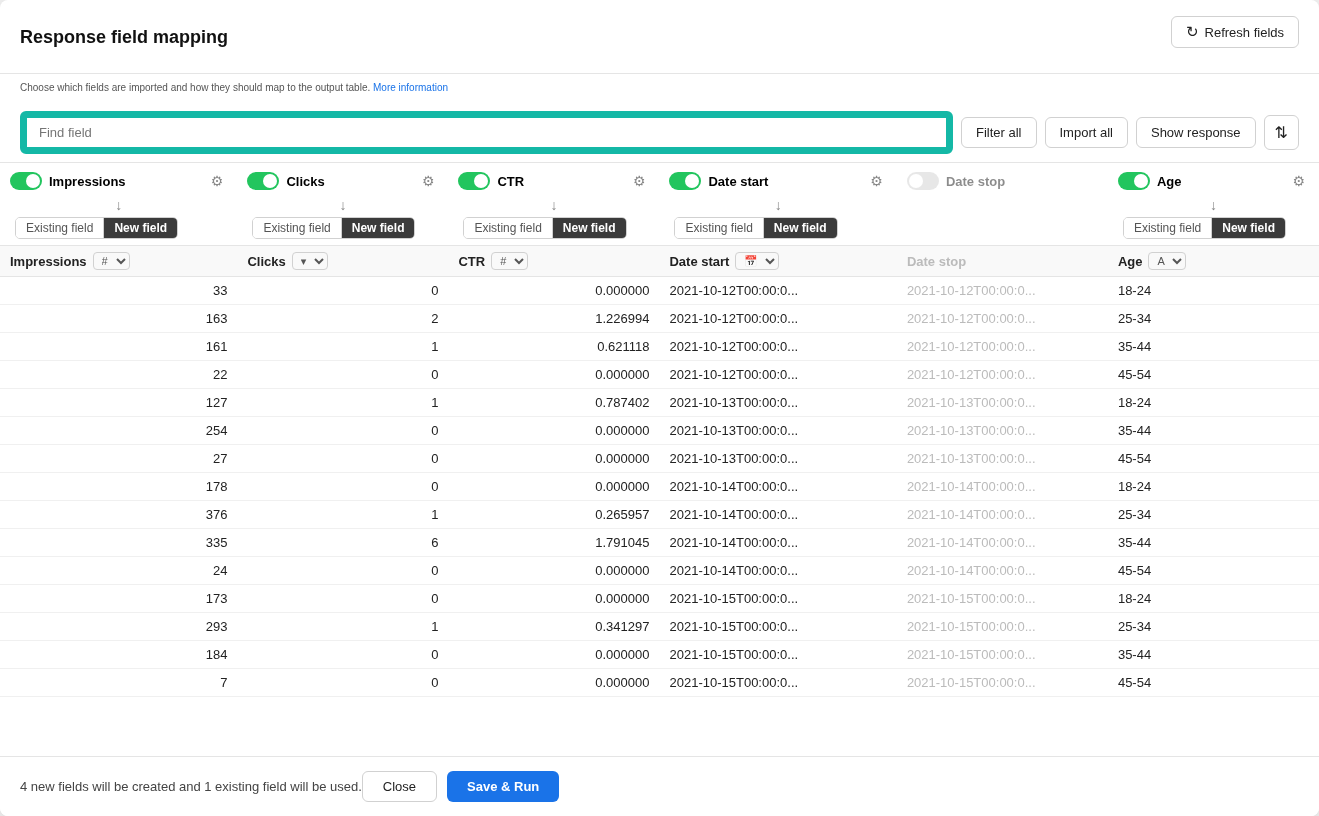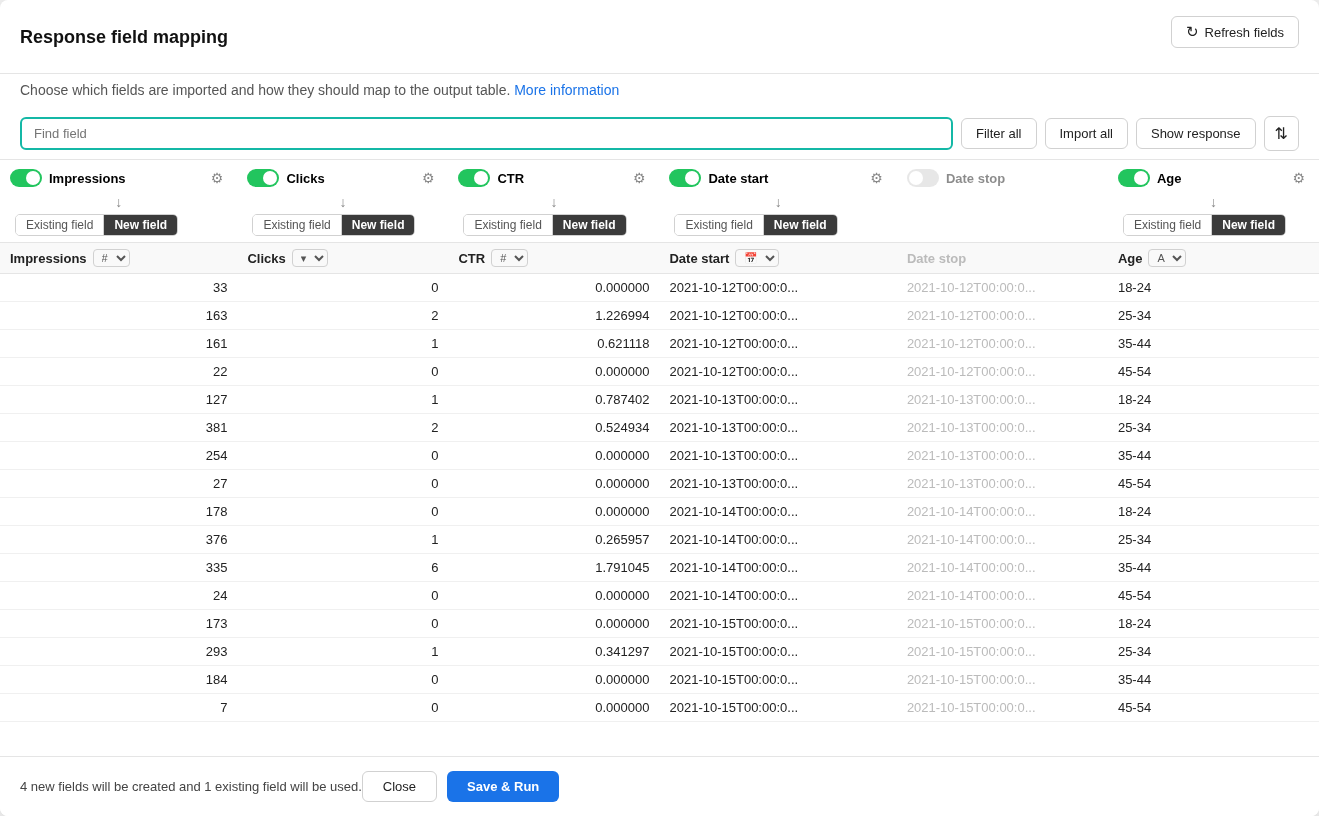--- a/index.html
+++ b/index.html
@@ -2,24 +2,24 @@
 <html><head>
   <meta charset="utf-8">
   <style>
     * { box-sizing: border-box; margin: 0; padding: 0; }
     body { font-family: -apple-system, BlinkMacSystemFont, 'Segoe UI', sans-serif; font-size: 13px; background: #f5f5f5; display: flex; align-items: center; justify-content: center; min-height: 100vh; }
     .modal { background: #fff; border-radius: 8px; box-shadow: 0 4px 32px rgba(0,0,0,0.18); width: 1319px; min-height: 816px; display: flex; flex-direction: column; overflow: hidden; }
     .modal-header { display: flex; align-items: flex-end; justify-content: space-between; padding: 16px 20px 25px 20px; border-bottom: 1px solid #e5e5e5; }
     .modal-title { font-size: 18px; font-weight: 700; color: #111; }
     .refresh-btn { display: flex; align-items: center; gap: 6px; border: 1px solid #d1d1d1; border-radius: 6px; padding: 6px 14px; background: #fff; cursor: pointer; font-size: 13px; color: #222; }
     .refresh-btn .refresh-icon { font-size: 15px; }
-    .modal-subheader { padding: 8px 20px 10px 20px; font-size: 14px; color: #555; }
+    .modal-subheader { padding: 8px 20px 10px 20px; font-size: 10px; color: #555; }
     .modal-subheader a { color: #1a73e8; text-decoration: none; }
     .toolbar { display: flex; align-items: center; gap: 8px; padding: 8px 20px; border-bottom: 1px solid #e5e5e5; }
-    .search-input { flex: 1; padding: 7px 12px; border: 2px solid #14b8a6; border-radius: 6px; font-size: 13px; color: #555; background: #fff; outline: none; }
+    .search-input { flex: 1; padding: 7px 12px; border: 7px solid #14b8a6; border-radius: 6px; font-size: 13px; color: #555; background: #fff; outline: none; }
     .toolbar-btn { padding: 7px 14px; border: 1px solid #d1d1d1; border-radius: 6px; background: #fff; font-size: 13px; cursor: pointer; color: #222; white-space: nowrap; }
     .toolbar-btn.show-response { background: #fff; }
     .toolbar-btn.icon-btn { padding: 7px 10px; font-size: 16px; }
     .table-scroll { overflow-x: auto; flex: 1; }
     .field-table { width: 100%; border-collapse: collapse; }
     .col-impressions { width: 180px; }
     .col-clicks { width: 160px; }
     .col-ctr { width: 160px; }
     .col-datestart { width: 180px; }
     .col-datestop { width: 160px; }
@@ -256,28 +256,20 @@
           </tr>
           <tr>
             <td class="num">127</td>
             <td class="num">1</td>
             <td class="num">0.787402</td>
             <td>2021-10-13T00:00:0...</td>
             <td class="muted">2021-10-13T00:00:0...</td>
             <td>18-24</td>
           </tr>
           <tr>
-            <td class="num">381</td>
-            <td class="num">2</td>
-            <td class="num">0.524934</td>
-            <td>2021-10-13T00:00:0...</td>
-            <td class="muted">2021-10-13T00:00:0...</td>
-            <td>25-34</td>
-          </tr>
-          <tr>
             <td class="num">254</td>
             <td class="num">0</td>
             <td class="num">0.000000</td>
             <td>2021-10-13T00:00:0...</td>
             <td class="muted">2021-10-13T00:00:0...</td>
             <td>35-44</td>
           </tr>
           <tr>
             <td class="num">27</td>
             <td class="num">0</td>

